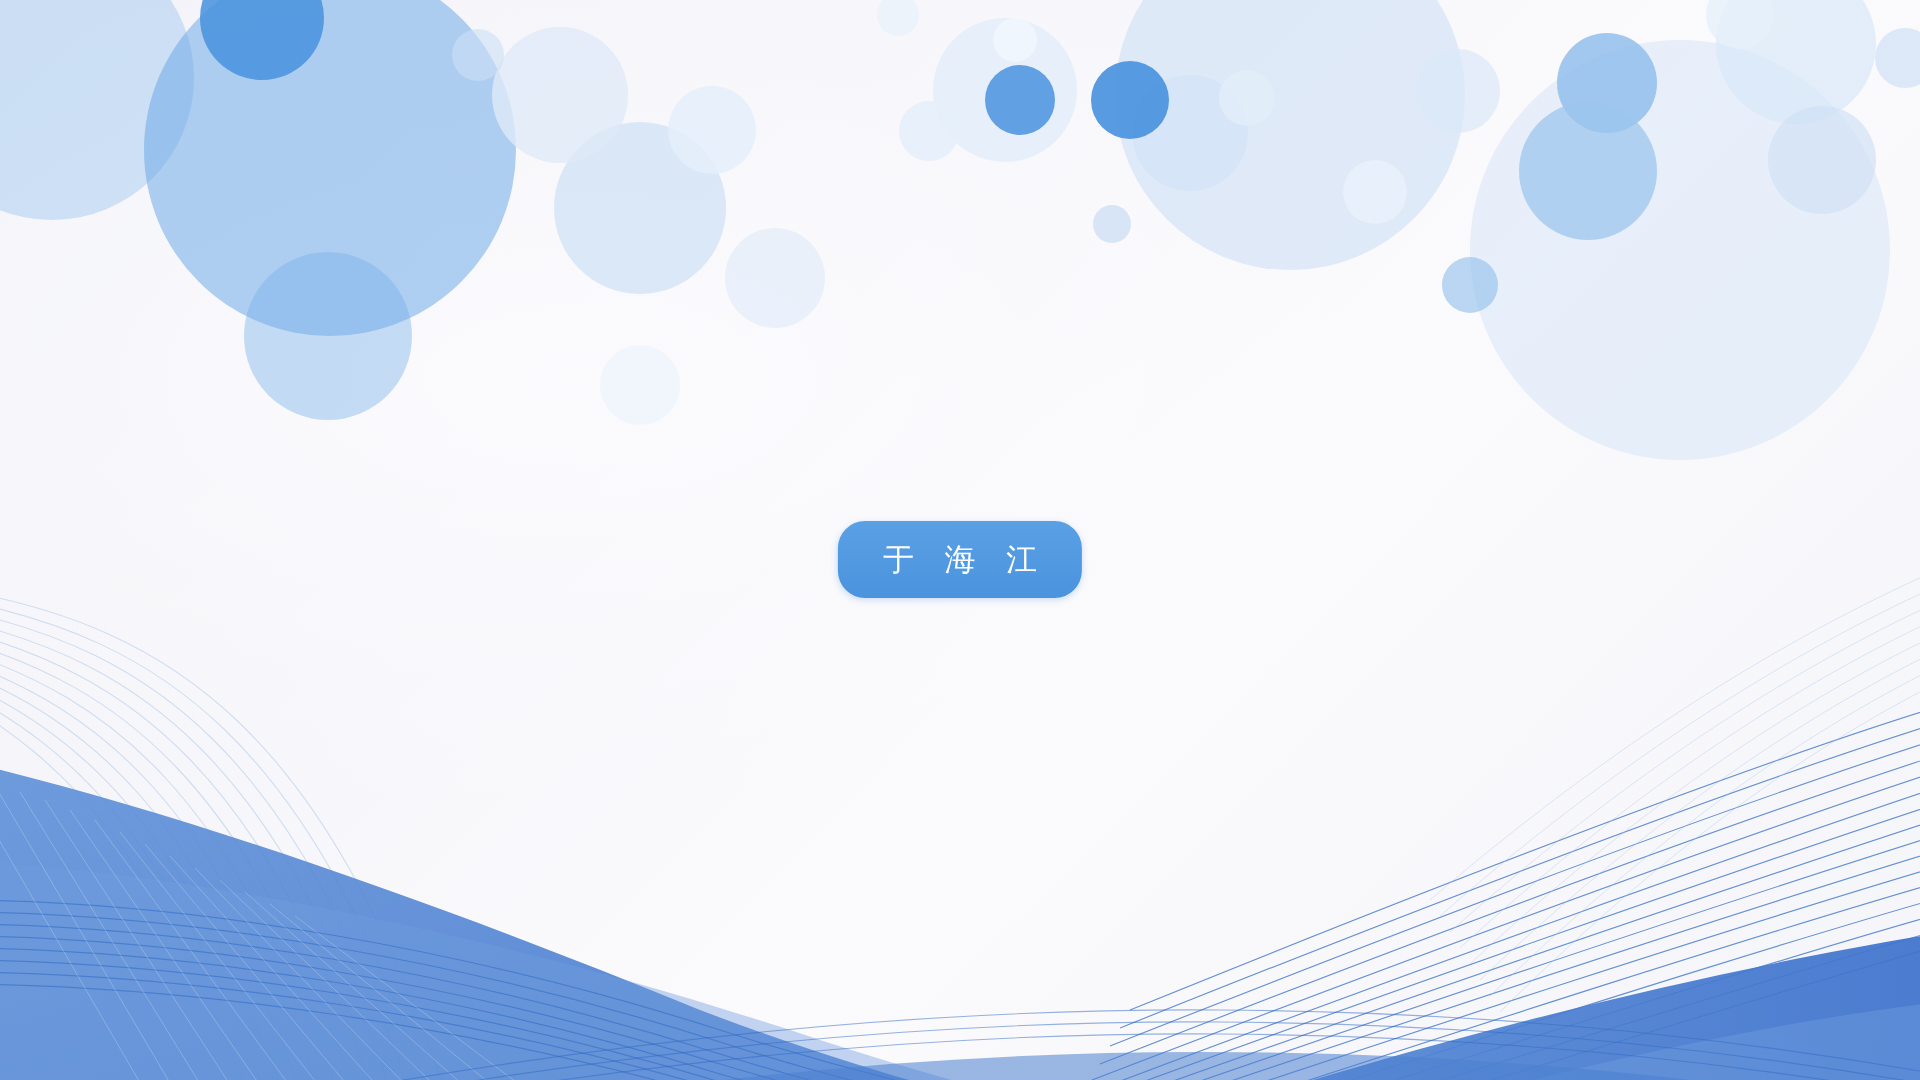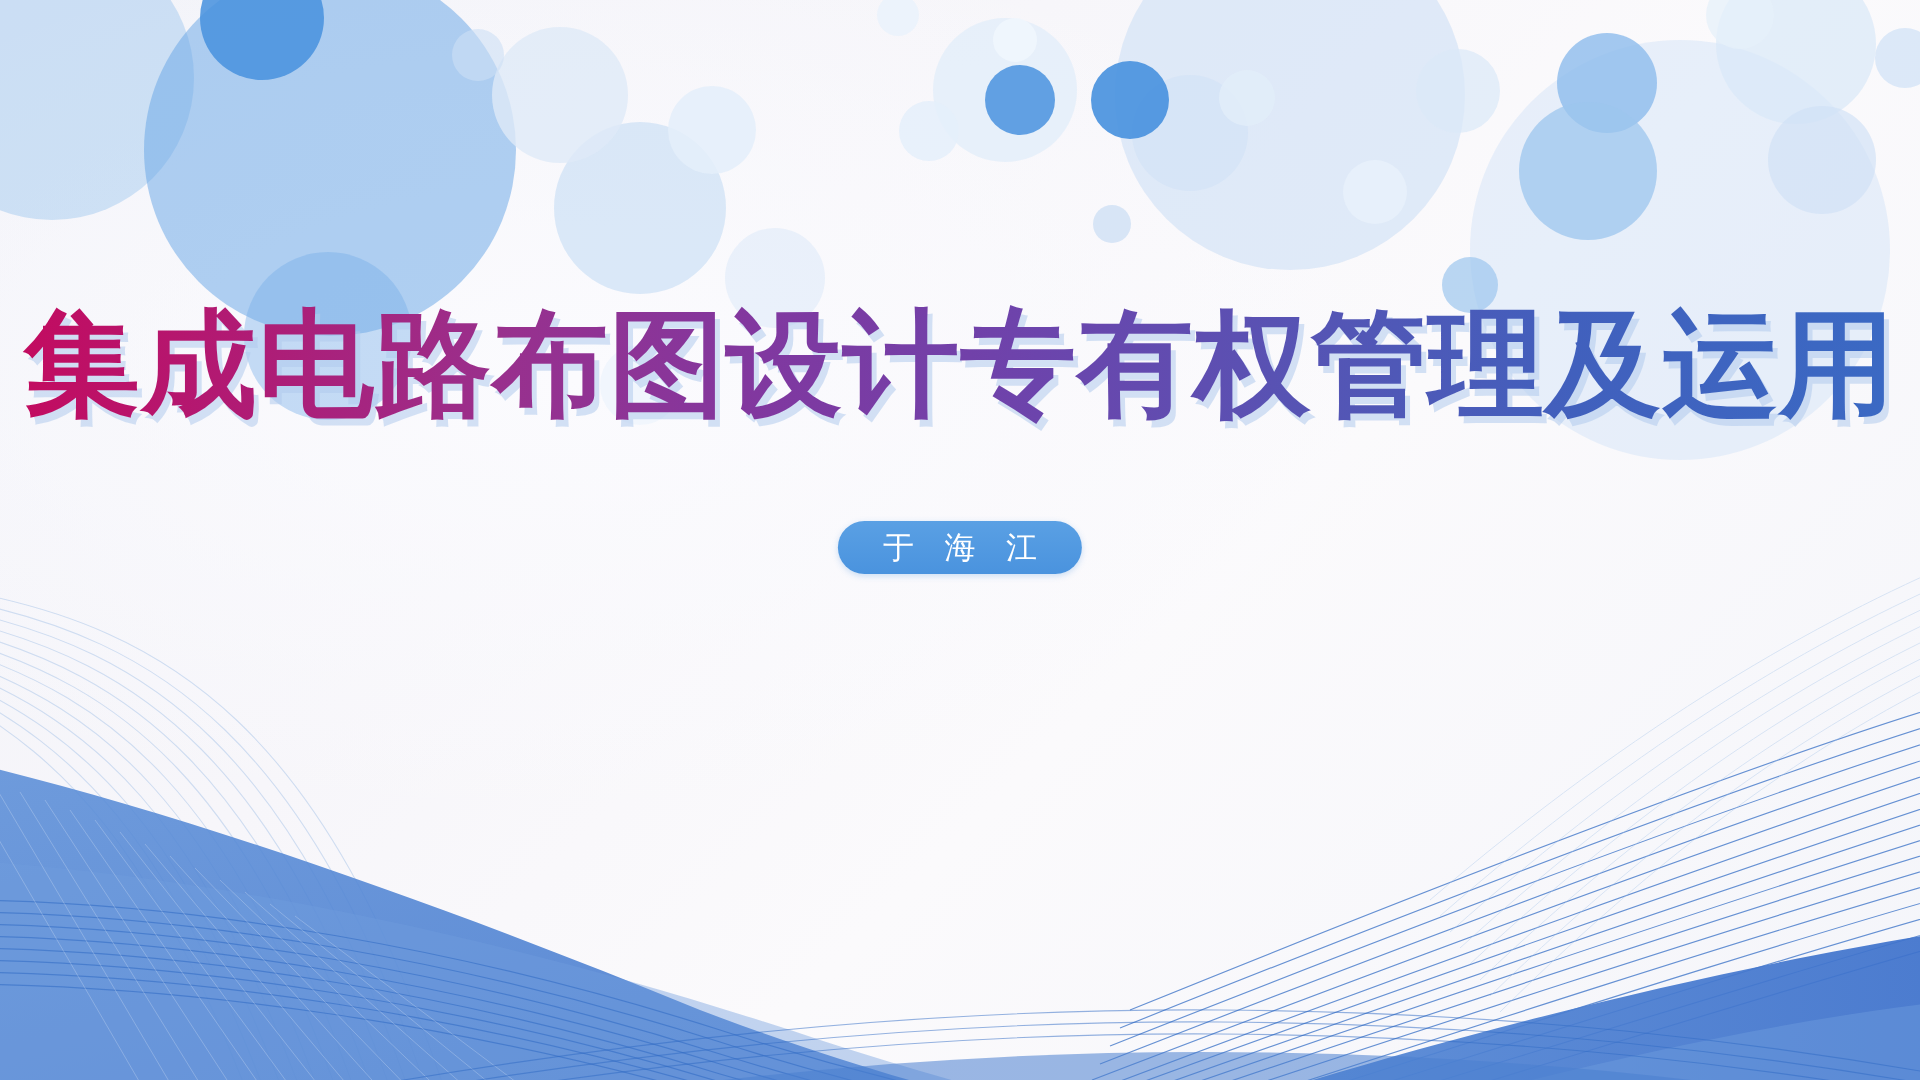--- a/index.html
+++ b/index.html
@@ -63,21 +63,21 @@
     -webkit-text-fill-color: transparent;
     filter: drop-shadow(5px 7px 0px rgba(176, 203, 236, 0.55));
   }
 
   .author-badge {
     position: absolute;
     top: 521px;
     left: 50%;
     transform: translateX(-50%);
     height: 53px;
-    padding: 0 34px;
+    padding: 12px 34px;
     display: flex;
     align-items: center;
     justify-content: center;
     border-radius: 27px;
     background: linear-gradient(180deg, #5aa0e4 0%, #4a93de 100%);
     box-shadow: 0 2px 6px rgba(74,147,222,0.28);
   }
   .author-badge .author-text {
     color: #ffffff;
     font-size: 31px;
@@ -257,21 +257,20 @@
       <g fill="none" stroke="#2f6ac4" stroke-width="1.1" opacity="0.50">
         <path d="M300,1098 C 620,1040 920,1008 1220,1010 C 1520,1012 1760,1042 1960,1078"></path>
         <path d="M300,1110 C 620,1052 920,1020 1220,1022 C 1520,1024 1760,1054 1960,1090"></path>
         <path d="M300,1122 C 620,1064 920,1032 1220,1034 C 1520,1036 1760,1066 1960,1102"></path>
       </g>
     </g>
   </svg>
 
   <div class="content">
 
-    <div class="title">集成电路布图设计专有权管理及运用</div>
 
     <div class="author-badge">
       <span class="author-text">于 海 江</span>
     </div>
 
 
   </div>
 </div>
 
 </body></html>

